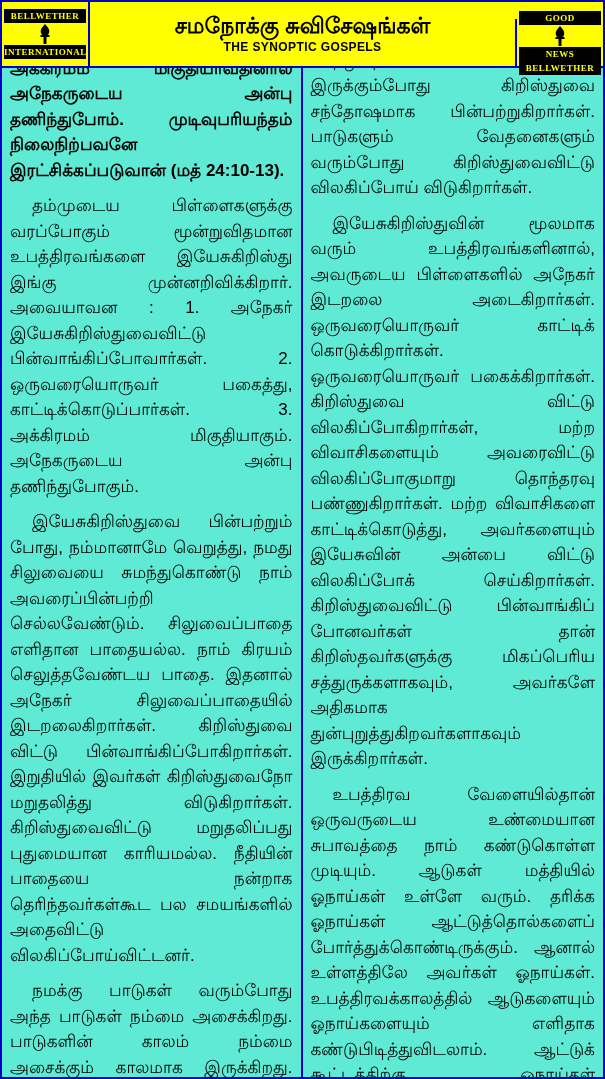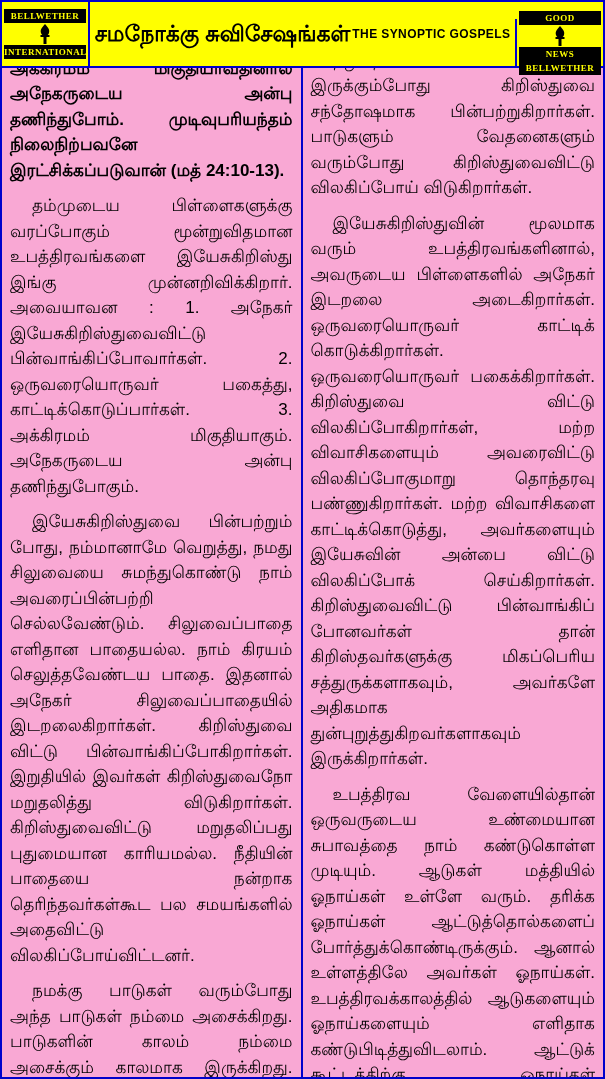--- a/index.html
+++ b/index.html
@@ -8,21 +8,21 @@
     background: #ffffff;
   }
   body {
     font-family: "Liberation Sans", sans-serif;
   }
   .page {
     position: relative;
     width: 605px;
     height: 1079px;
     box-sizing: border-box;
-    background: #f9a8d4;
+    background: #5eead4;
     border: 2px solid #0000cc;
     overflow: hidden;
   }
 
   
   .header {
     position: relative;
     height: 66px;
     box-sizing: border-box;
     border-bottom: 2px solid #0000cc;
@@ -56,21 +56,21 @@
     display: flex;
     align-items: center;
     justify-content: center;
     height: 22px;
     width: 82px;
   }
   .torch-svg { display: block; }
   .header-center {
     flex: 1;
     display: flex;
-    flex-direction: row;
+    flex-direction: column;
     align-items: center;
     justify-content: center;
     gap: 2px;
   }
   .title-ta {
     font-size: 22px;
     font-weight: bold;
     color: #000000;
     line-height: 1.1;
     text-align: center;

